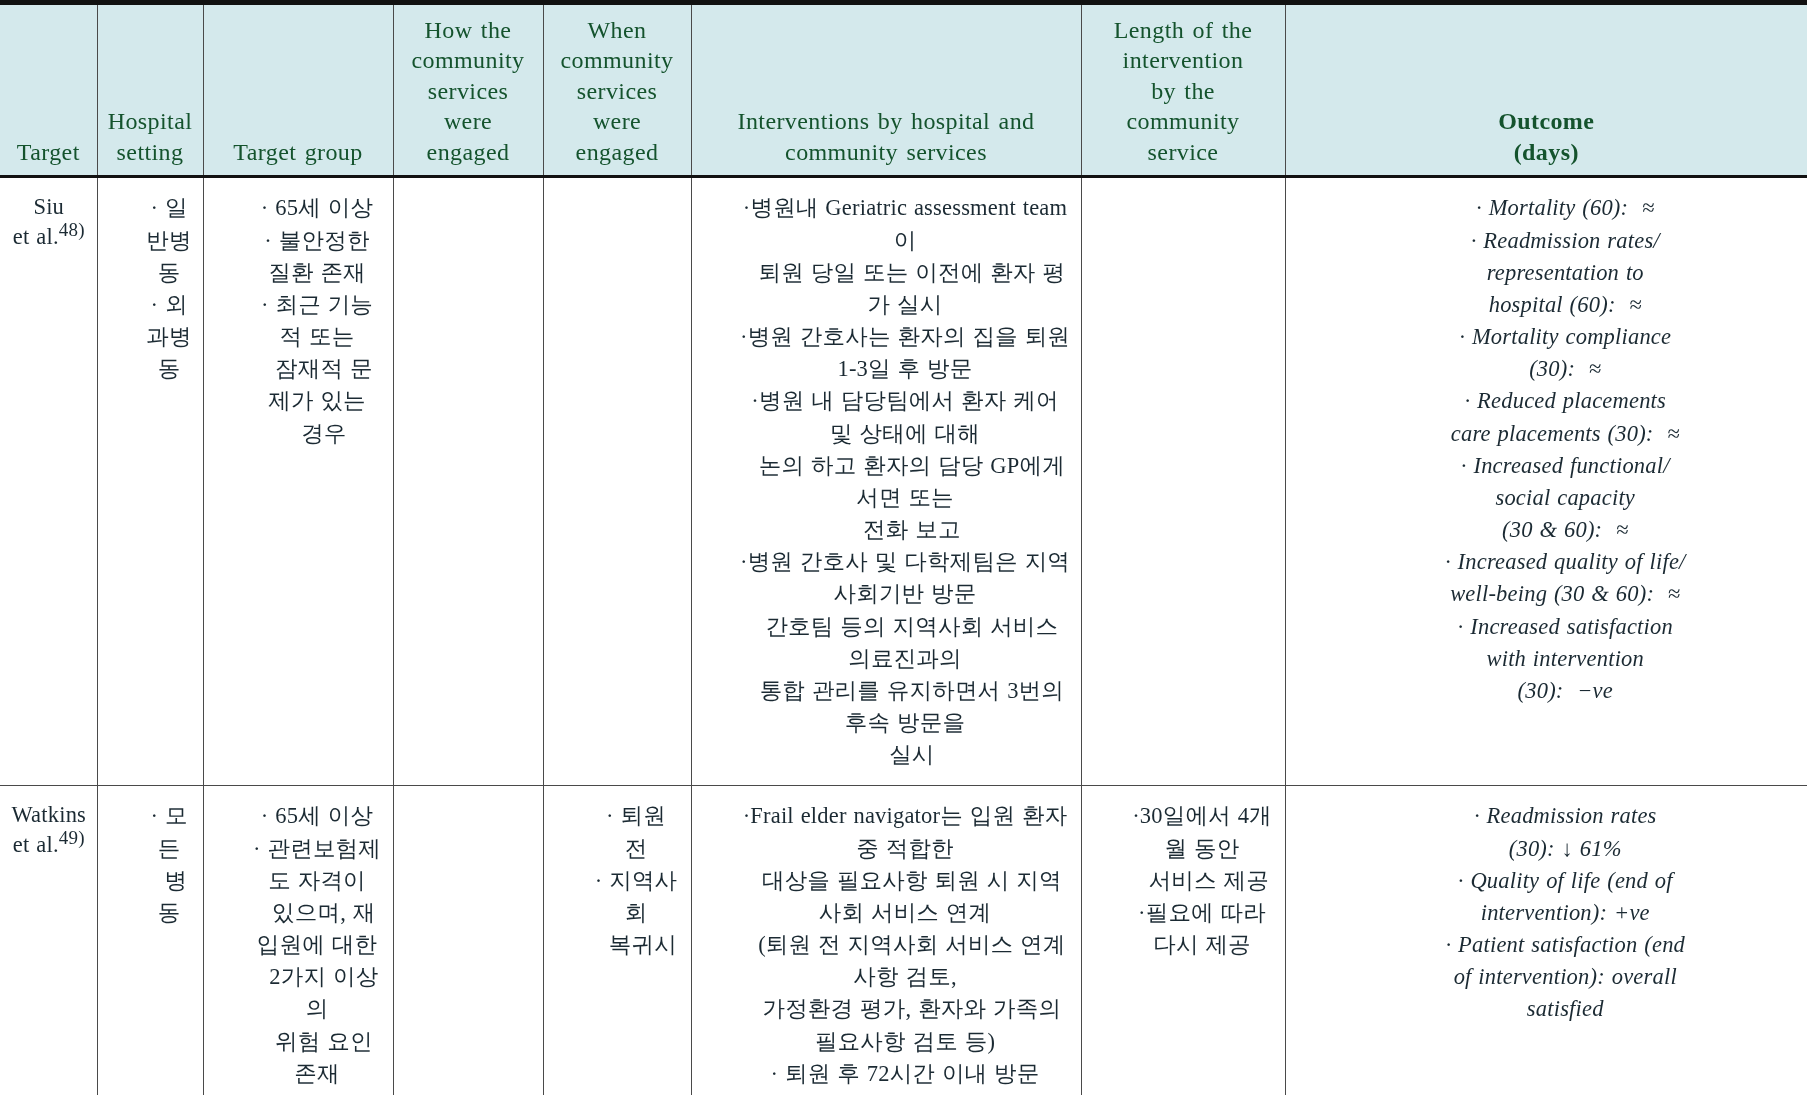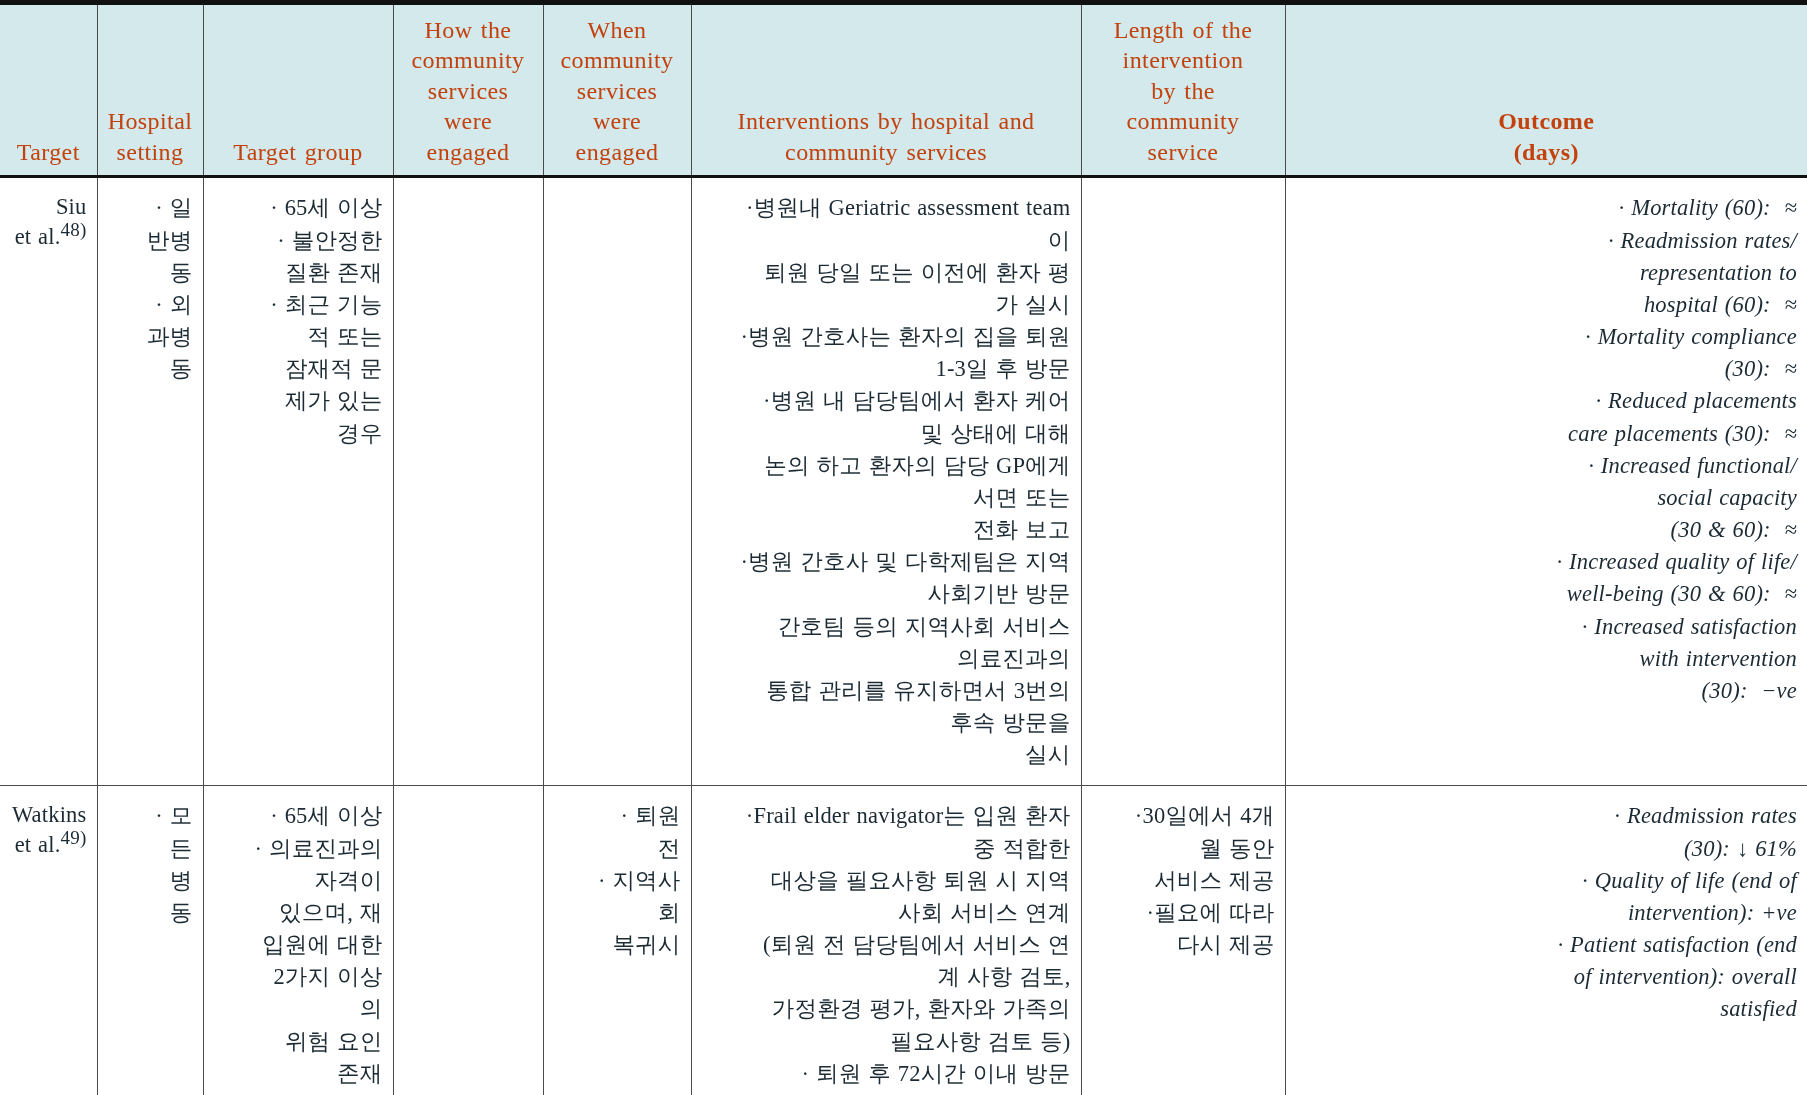--- a/index.html
+++ b/index.html
@@ -39,28 +39,28 @@
     border-bottom: 3px solid #111111;
     vertical-align: bottom;
     text-align: center;
     font-weight: normal;
     font-size: 24px;
     line-height: 1.27;
     padding: 10px 8px 8px 8px;
     height: 165px;
     letter-spacing: 0.4px;
     word-spacing: 2px;
-    color: #c2410c;
+    color: #14532d;
   }
   table.review-table thead th:last-child { border-right: none; font-weight: bold; }
 
   table.review-table tbody td {
     border-right: 1px solid #4a4a4a;
     vertical-align: top;
-    text-align: right;
+    text-align: center;
     font-size: 22.5px;
     line-height: 1.43;
     padding: 14px 10px 14px 11px;
     color: #1b2a33;
     letter-spacing: 0.2px;
     word-spacing: 1px;
   }
   table.review-table tbody td:last-child { border-right: none; font-style: italic; }
 
   table.review-table tbody tr.row-sep > td {
@@ -183,35 +183,35 @@
             <span>Watkins</span><br>
             <span>et al.</span><span class="sup">49)</span>
           </div>
         </td>
         <td class="cell-lines">
             <div>· 모든</div>
             <div>  병동</div>
           </td>
         <td class="cell-lines bullet-list">
             <div>· 65세 이상</div>
-            <div>· 의료진과의 자격이</div>
+            <div>· 관련보험제도 자격이</div>
             <div>  있으며, 재입원에 대한</div>
             <div>  2가지 이상의</div>
             <div>  위험 요인 존재</div>
           </td>
         <td class="cell-lines"></td>
         <td class="cell-lines">
             <div>· 퇴원 전</div>
             <div>· 지역사회</div>
             <div>  복귀시</div>
           </td>
         <td class="cell-lines">
             <div>·Frail elder navigator는 입원 환자 중 적합한</div>
             <div>  대상을 필요사항 퇴원 시 지역사회 서비스 연계</div>
-            <div>  (퇴원 전 담당팀에서 서비스 연계 사항 검토,</div>
+            <div>  (퇴원 전 지역사회 서비스 연계 사항 검토,</div>
             <div>  가정환경 평가, 환자와 가족의 필요사항 검토 등)</div>
             <div>· 퇴원 후 72시간 이내 방문</div>
             <div>·처음 자택 방문 시 퇴원 주의사항과 약물교육</div>
           </td>
         <td class="cell-lines">
             <div>·30일에서 4개월 동안</div>
             <div>  서비스 제공</div>
             <div>·필요에 따라 다시 제공</div>
           </td>
         <td class="cell-lines">

